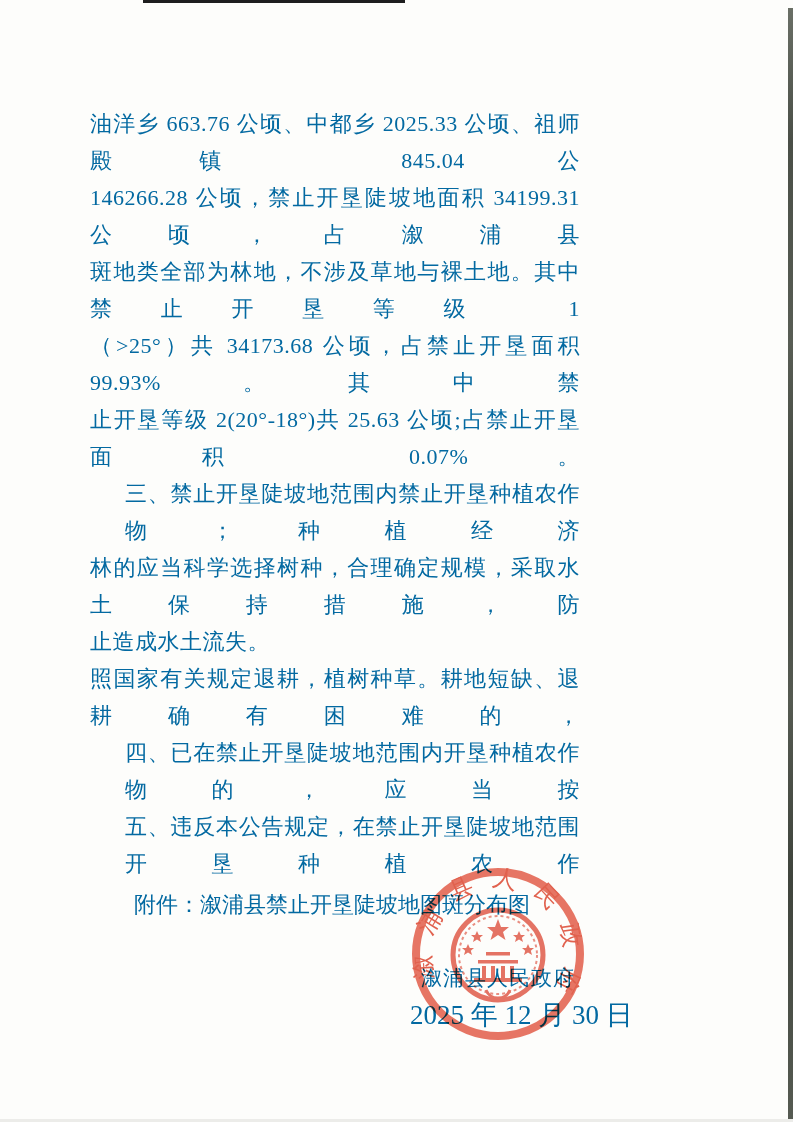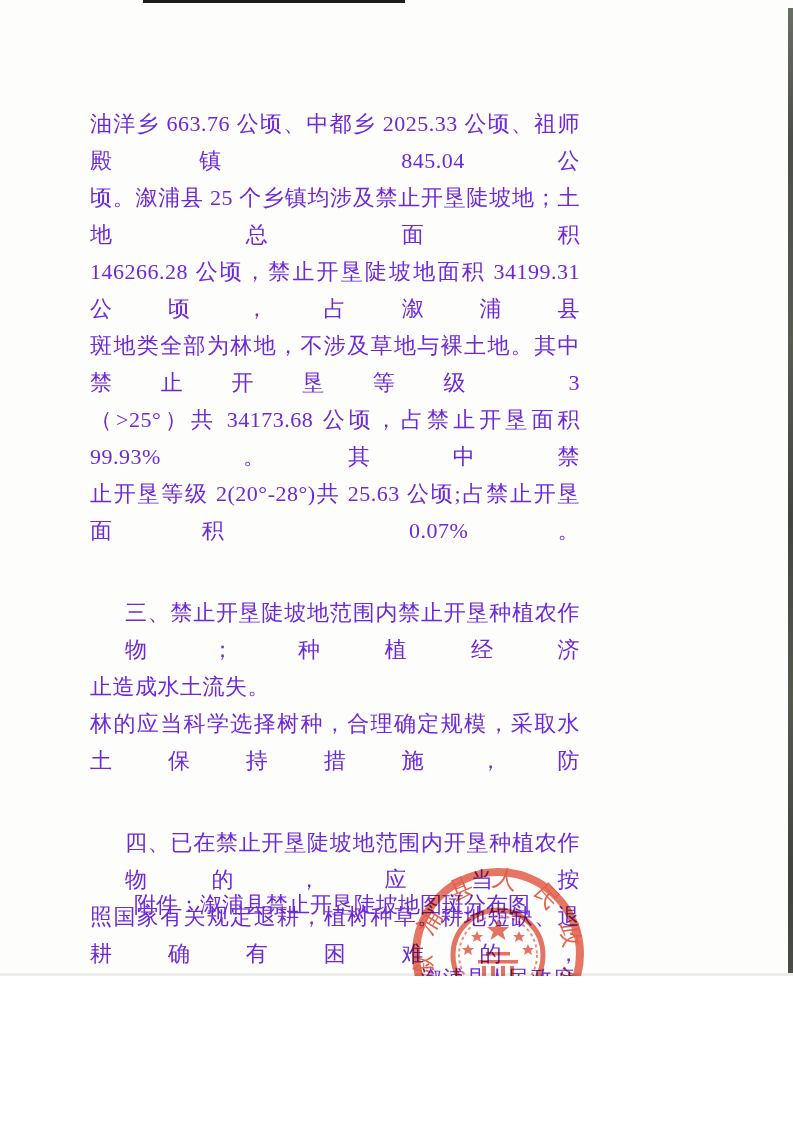--- a/index.html
+++ b/index.html
@@ -1,41 +1,41 @@
 <!DOCTYPE html>
 <html><head>
 <meta charset="utf-8">
 <style>
   html,body{margin:0;padding:0;background:#ffffff;}
   .page{
     position:relative;
-    width:793px;height:976px;
+    width:793px;height:1122px;
     background:#fdfdfb;
     overflow:hidden;
     font-family:"Liberation Serif","DejaVu Serif",serif;
-    color:#6d28d9;
+    color:#0369a1;
   }
   
   .scan-edge-top{position:absolute;left:143px;top:0;width:262px;height:3px;background:#1e1e1e;}
   .scan-edge-right{
     position:absolute;right:0;top:8px;width:5px;height:1114px;
     background:linear-gradient(180deg,#6a6f66 0%,#4a4f47 12%,#585d54 30%,#41463e 46%,#555a51 62%,#3f443c 78%,#565b52 100%);
   }
   .scan-edge-bottom{position:absolute;left:0;bottom:0;width:793px;height:3px;background:#ecece9;}
 
   
   .body-text{
     position:absolute;left:90px;top:105px;width:490px;
     font-size:22px;line-height:37px;
     letter-spacing:.5px;
     text-align:left;
   }
   .line{white-space:nowrap;}
   .line.fill{white-space:normal;text-align:justify;text-align-last:justify;}
-  .line.indent{padding-left:35px;margin-top:45px;}
+  .line.indent{padding-left:35px;}
 
   .attachment{
     position:absolute;left:90px;top:886px;width:560px;
     font-size:22px;line-height:37px;padding-left:44px;white-space:nowrap;
   }
   .signature{
     position:absolute;left:421px;top:960px;width:160px;
     font-size:21px;line-height:37px;letter-spacing:1px;white-space:nowrap;
   }
   .issue-date{
@@ -53,30 +53,29 @@
 <body>
 
 <div class="page">
 
   <div class="scan-edge-top"></div>
   <div class="scan-edge-right"></div>
   <div class="scan-edge-bottom"></div>
 
   <div class="body-text">
     <div class="line fill">油洋乡 663.76 公顷、中都乡 2025.33 公顷、祖师殿镇 845.04 公</div>
-    <div class="line fill">顷。溆浦县 25 个乡镇均涉及禁止开垦陡坡地；土地总面积</div>
     <div class="line fill">146266.28 公顷，禁止开垦陡坡地面积 34199.31 公顷，占溆浦县</div>
-    <div class="line fill">斑地类全部为林地，不涉及草地与裸土地。其中禁止开垦等级 3</div>
+    <div class="line fill">斑地类全部为林地，不涉及草地与裸土地。其中禁止开垦等级 1</div>
     <div class="line fill">（&gt;25°）共 34173.68 公顷，占禁止开垦面积 99.93%。其中禁</div>
-    <div class="line fill">止开垦等级 2(20°-28°)共 25.63 公顷;占禁止开垦面积 0.07%。</div>
+    <div class="line fill">止开垦等级 2(20°-18°)共 25.63 公顷;占禁止开垦面积 0.07%。</div>
     <div class="line fill indent">三、禁止开垦陡坡地范围内禁止开垦种植农作物；种植经济</div>
+    <div class="line fill">林的应当科学选择树种，合理确定规模，采取水土保持措施，防</div>
     <div class="line">止造成水土流失。</div>
-    <div class="line fill">林的应当科学选择树种，合理确定规模，采取水土保持措施，防</div>
+    <div class="line fill">照国家有关规定退耕，植树种草。耕地短缺、退耕确有困难的，</div>
     <div class="line fill indent">四、已在禁止开垦陡坡地范围内开垦种植农作物的，应当按</div>
-    <div class="line fill">照国家有关规定退耕，植树种草。耕地短缺、退耕确有困难的，</div>
     <div class="line fill indent">五、违反本公告规定，在禁止开垦陡坡地范围开垦种植农作</div>
 
   </div>
 
   <div class="attachment">附件：溆浦县禁止开垦陡坡地图斑分布图</div>
 
   <div class="signature">溆浦县人民政府</div>
   <div class="issue-date">2025 年 12 月 30 日</div>
 
   <div class="seal">

